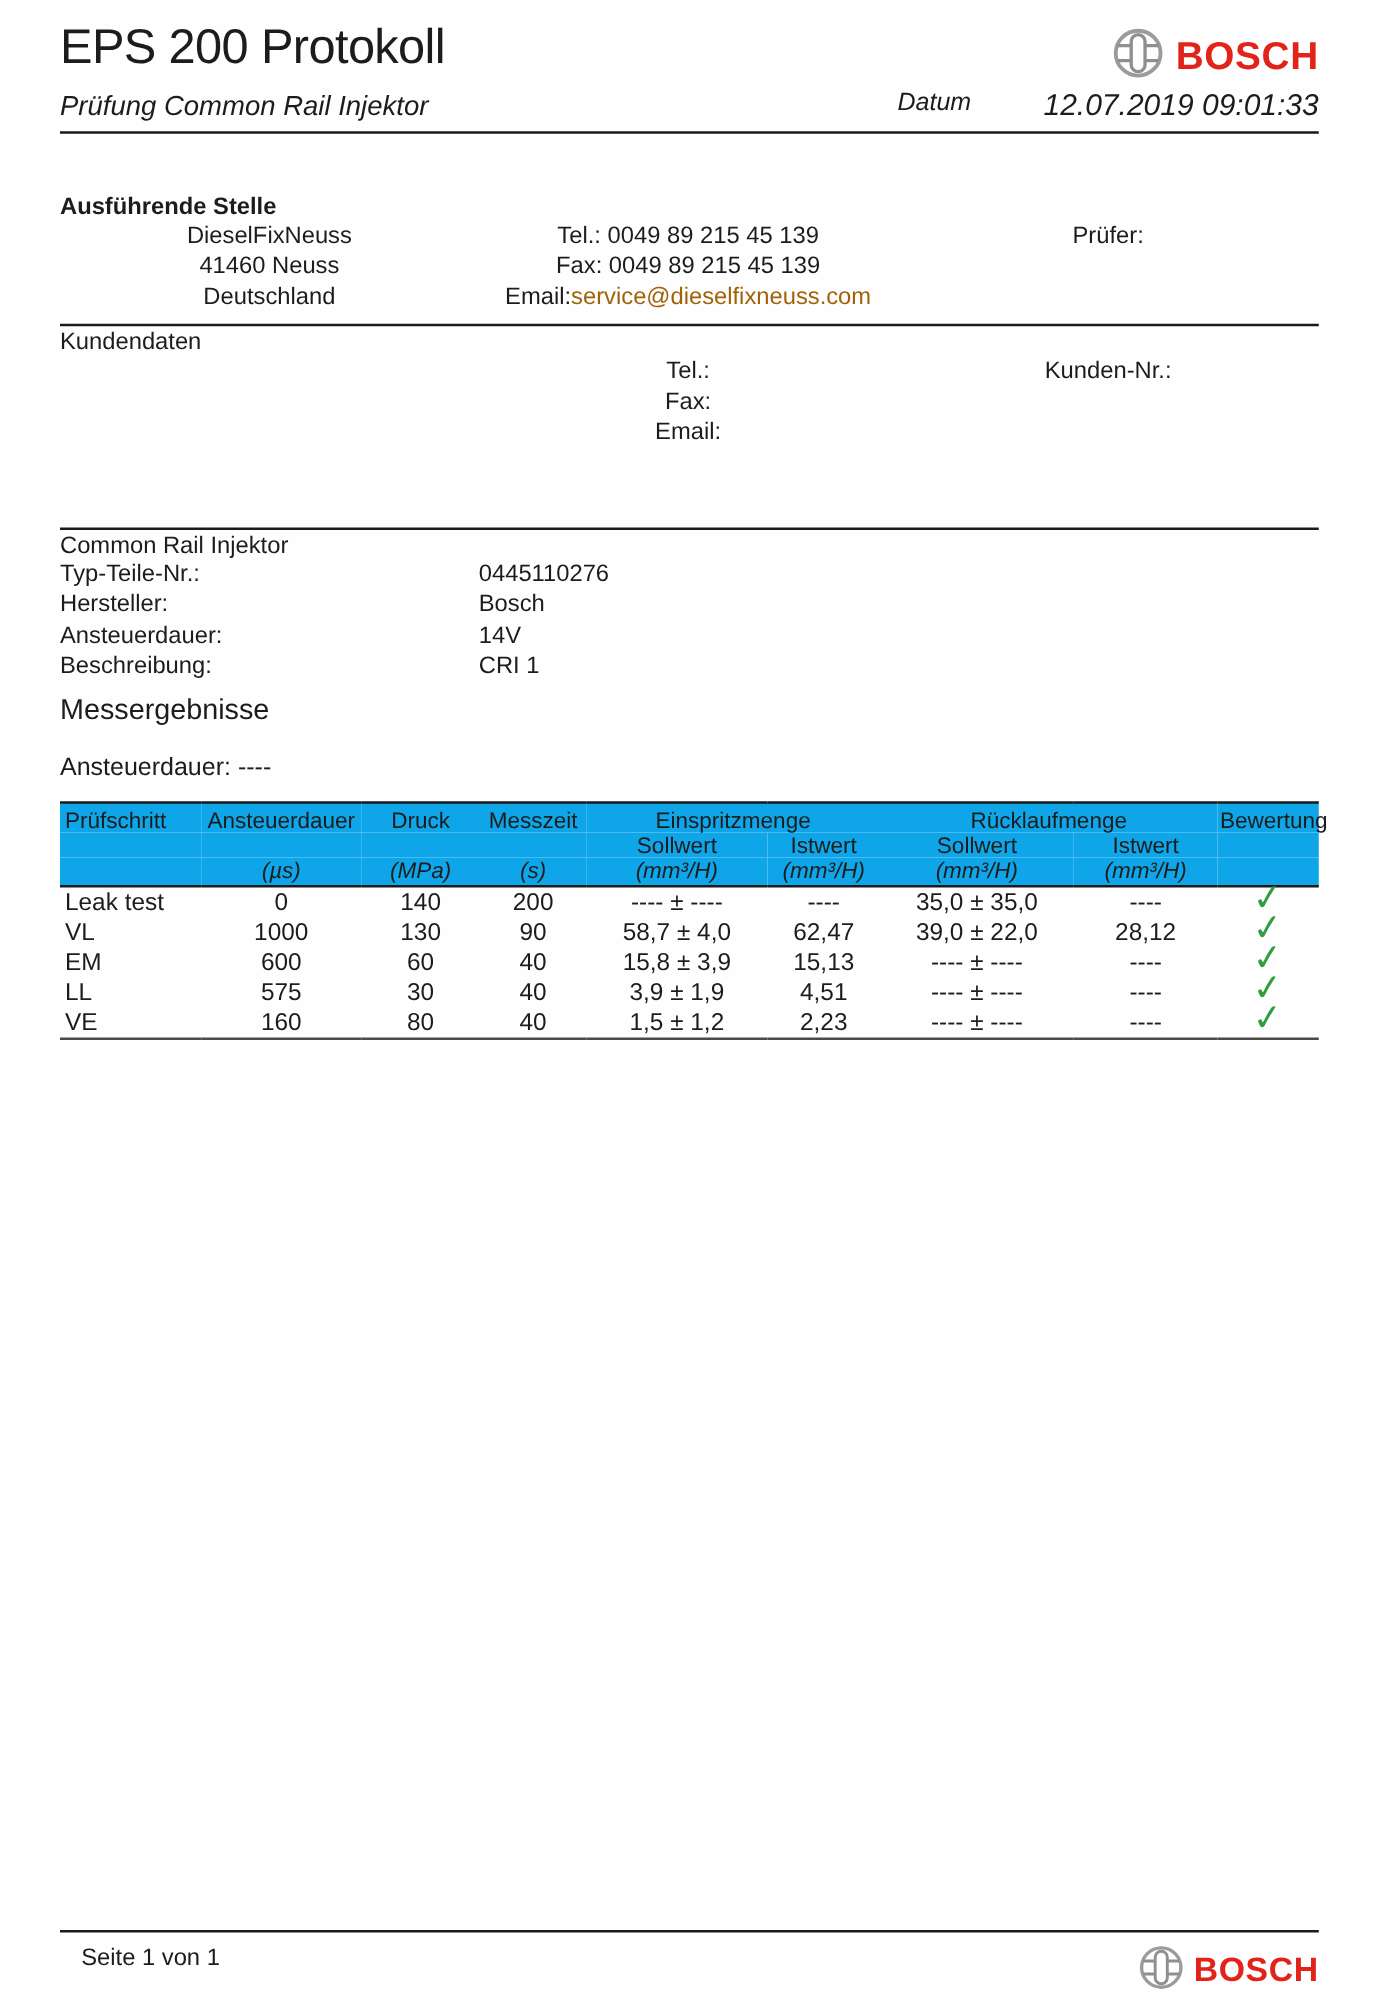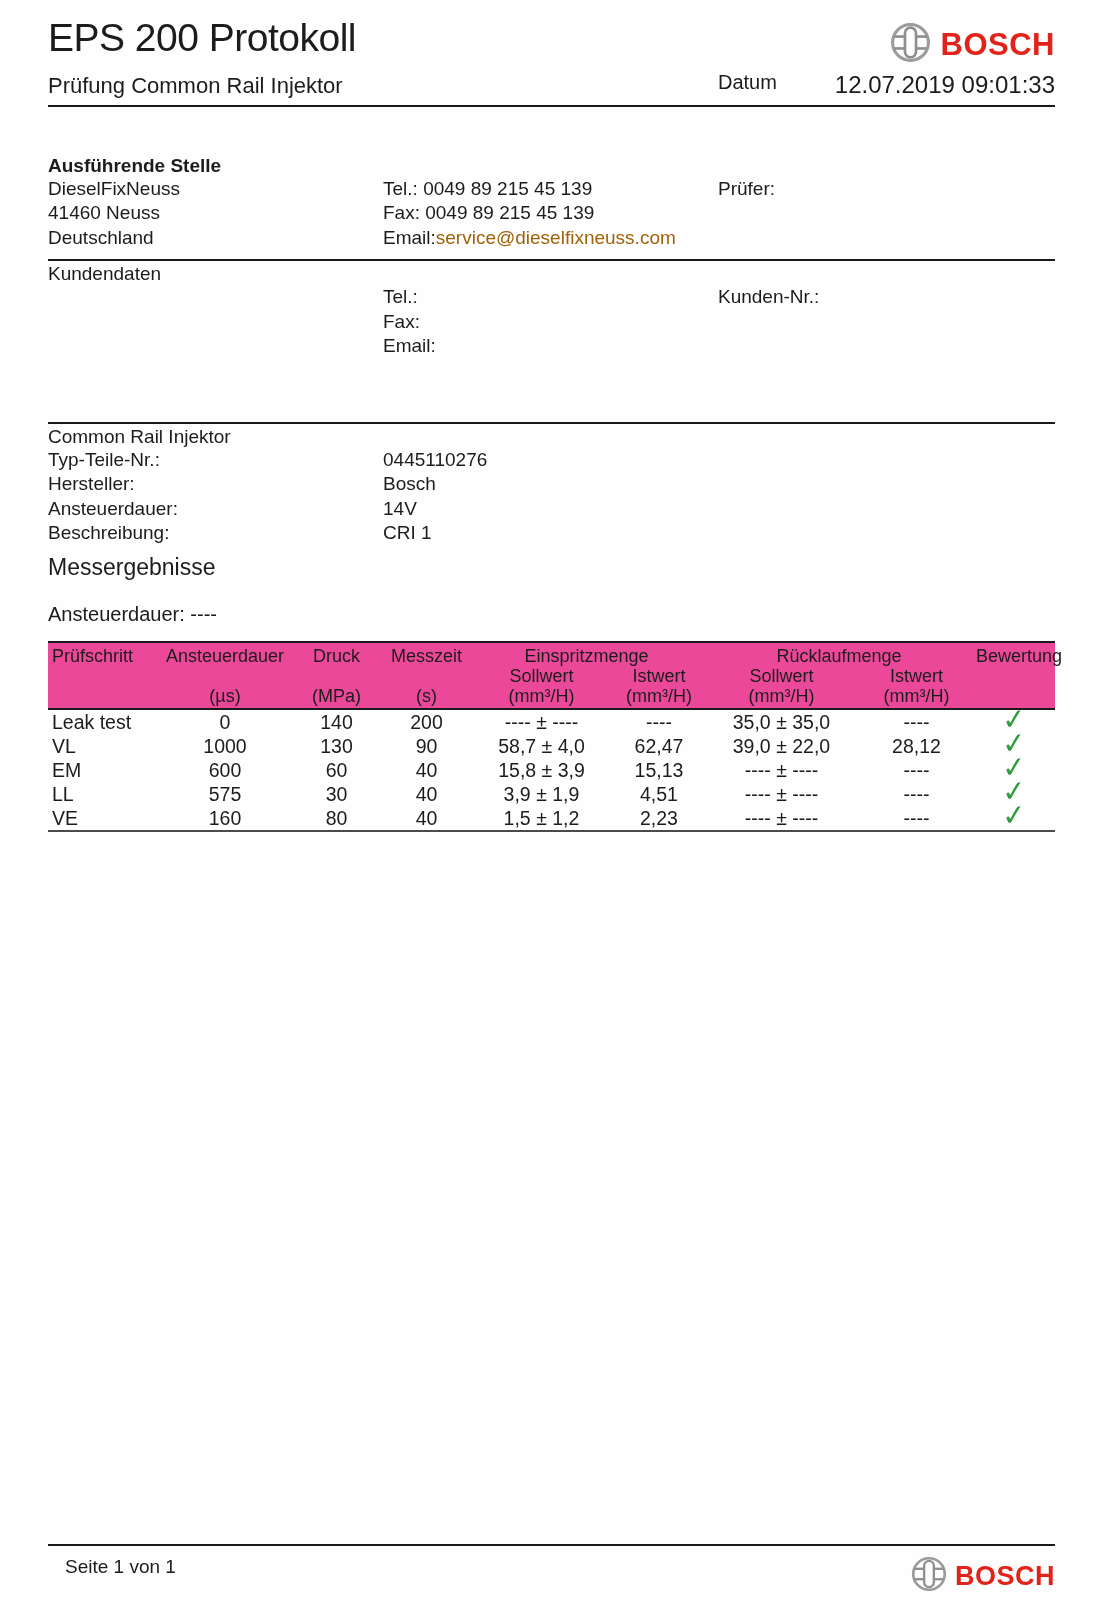--- a/index.html
+++ b/index.html
@@ -10,51 +10,51 @@
     background:#fefefe; overflow:hidden;
   }
   .content { padding:16px 56px 0 48px; }
 
   
   .title { font-size:39px; font-weight:400; letter-spacing:-0.5px; line-height:1.15; }
   .brand { position:absolute; top:22px; right:56px; display:flex; align-items:center; gap:10px; }
   .brand-footer { display:flex; align-items:center; gap:8px; }
   .bosch-word { color:#e2231a; font-weight:700; font-size:31px; letter-spacing:0.5px; }
   .brand-footer .bosch-word { font-size:27px; }
-  .subtitle-row { position:relative; display:flex; align-items:baseline; margin-top:10px; }
+  .subtitle-row { position:relative; display:flex; align-items:baseline; margin-top:10px;font-style:italic; }
   .subtitle { font-size:22px; font-weight:400; }
   .datum-label { position:absolute; left:670px; font-size:20px; }
   .datum-value { margin-left:auto; font-size:24px; }
   .rule { border:none; border-top:2px solid #1a1a1a; margin-top:6px; }
 
   
   .sec-heading { font-size:19px; font-weight:700; margin-top:48px; }
   .sec-heading.plain { font-weight:400; }
-  .cols3 { display:grid; grid-template-columns:335px 335px 1fr; }
+  .cols3 { display:grid; grid-template-columns:335px 335px 1fr;text-align:center; }
   .cols3 .cell { font-size:19px; line-height:24.5px; }
   .addr div { font-size:19px; line-height:24.5px; }
   .contact div { font-size:19px; line-height:24.5px; }
   .email-link { color:#a16207; text-decoration:none; }
   .divider { border:none; border-top:2px solid #1a1a1a; margin-top:9px; }
 
   
   .kv { display:grid; grid-template-columns:335px 1fr; font-size:19px; line-height:24.5px; }
 
   .h-results { font-size:23px; font-weight:400; margin-top:8px; }
   .serial { font-size:20px; margin-top:22px; }
 
   
   table { width:100%; border-collapse:collapse; margin-top:15px; table-layout:fixed; }
-  thead { background:#ec4899; }
+  thead { background:#0ea5e9; }
   thead tr.h1 th { border-top:2px solid #1a1a1a; }
   thead tr.h3 th { border-bottom:2px solid #1a1a1a; }
   th { font-weight:400; font-size:18px; text-align:center; padding:0 2px; line-height:20px; }
   th.left, td.left { text-align:left; padding-left:4px; }
   tr.h1 th { padding-top:3px; }
-  tr.h3 th { padding-bottom:2px; }
+  tr.h3 th { padding-bottom:2px;font-style:italic; }
   td { font-size:19.5px; text-align:center; height:24px; line-height:24px; padding:0 2px; }
   tbody tr:last-child td { border-bottom:2px solid #4a4a4a; }
   .check { display:inline-block; color:#2f9e3e; font-weight:700; font-size:29px; line-height:18px; transform:rotate(-6deg); }
 
   
   .footer { position:absolute; left:48px; right:56px; top:1544px; border-top:2px solid #1a1a1a; }
   .footer-row { display:flex; align-items:flex-start; justify-content:space-between; padding-top:10px;margin-left:17px; }
   .page-num { font-size:19px; }
 </style>
 </head>

